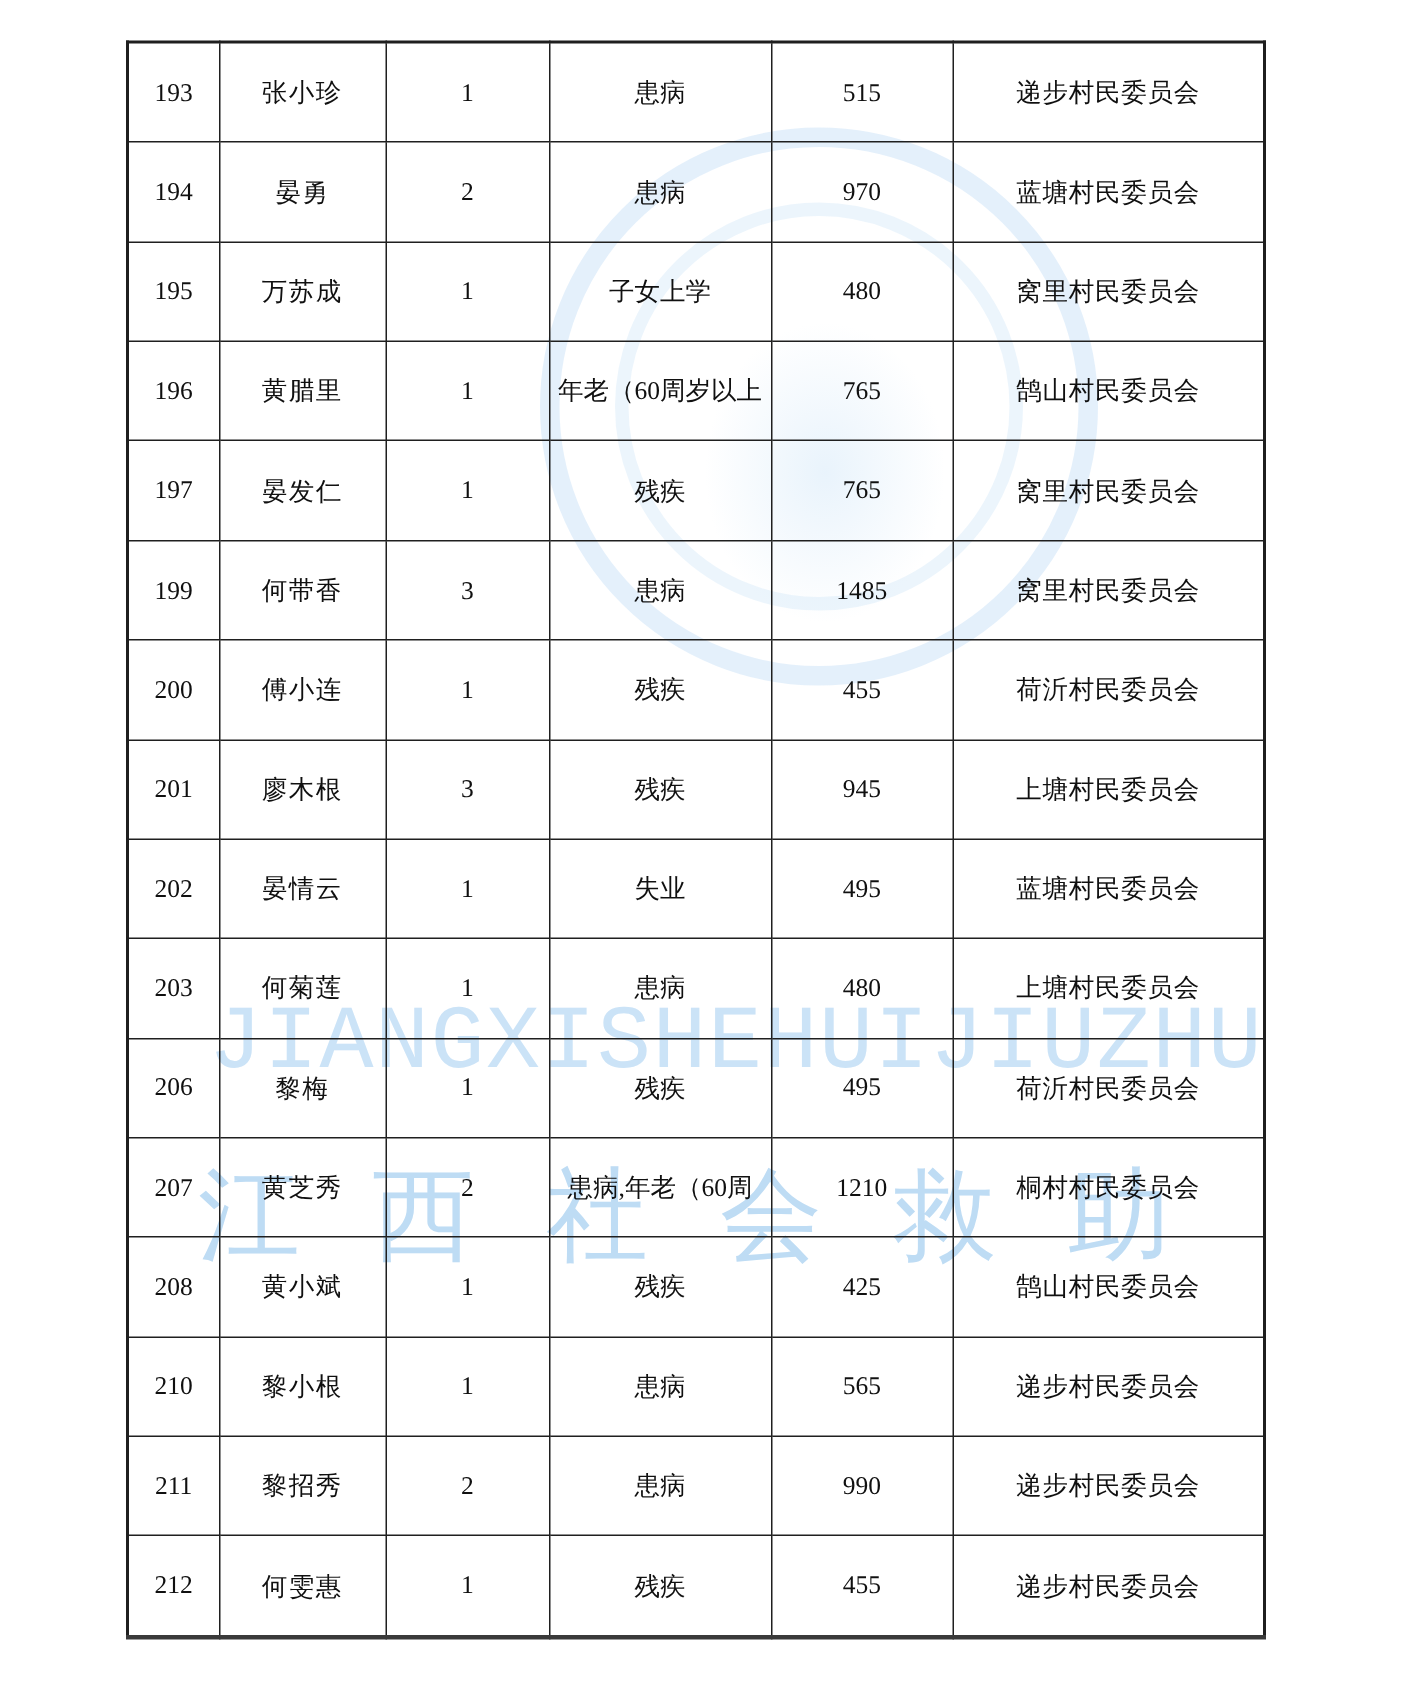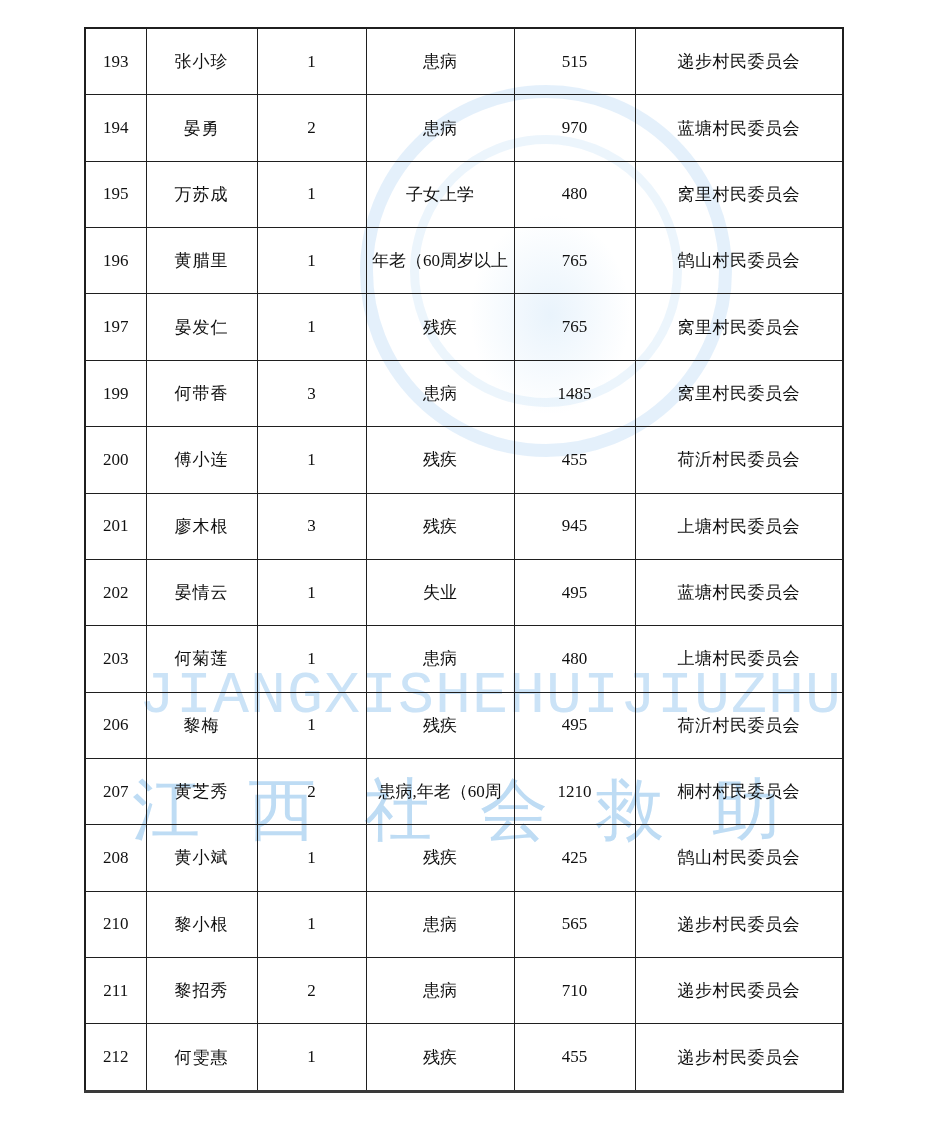--- a/index.html
+++ b/index.html
@@ -219,21 +219,21 @@
           <td class="col-members">1</td>
           <td class="col-reason">患病</td>
           <td class="col-amount">565</td>
           <td class="col-committee">递步村民委员会</td>
         </tr>
         <tr>
           <td class="col-seq">211</td>
           <td class="col-name">黎招秀</td>
           <td class="col-members">2</td>
           <td class="col-reason">患病</td>
-          <td class="col-amount">710</td>
+          <td class="col-amount">990</td>
           <td class="col-committee">递步村民委员会</td>
         </tr>
         <tr>
           <td class="col-seq">212</td>
           <td class="col-name">何雯惠</td>
           <td class="col-members">1</td>
           <td class="col-reason">残疾</td>
           <td class="col-amount">455</td>
           <td class="col-committee">递步村民委员会</td>
         </tr>

